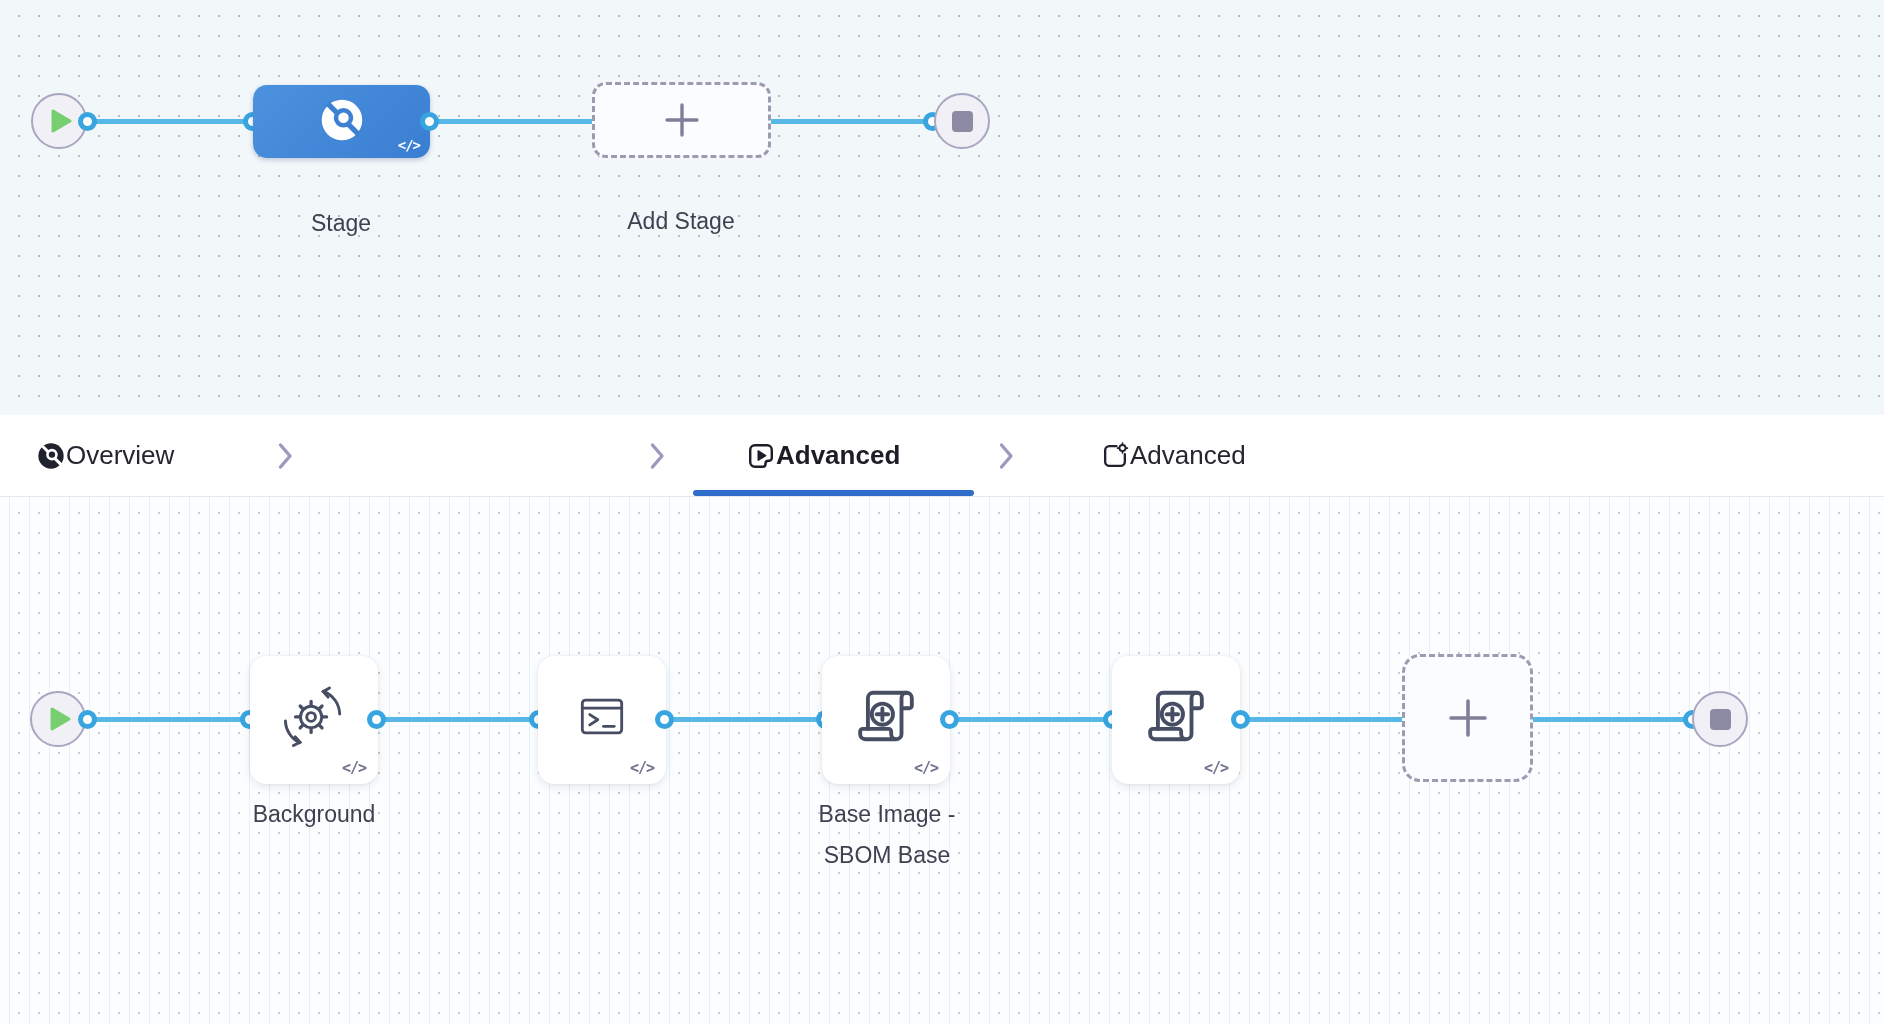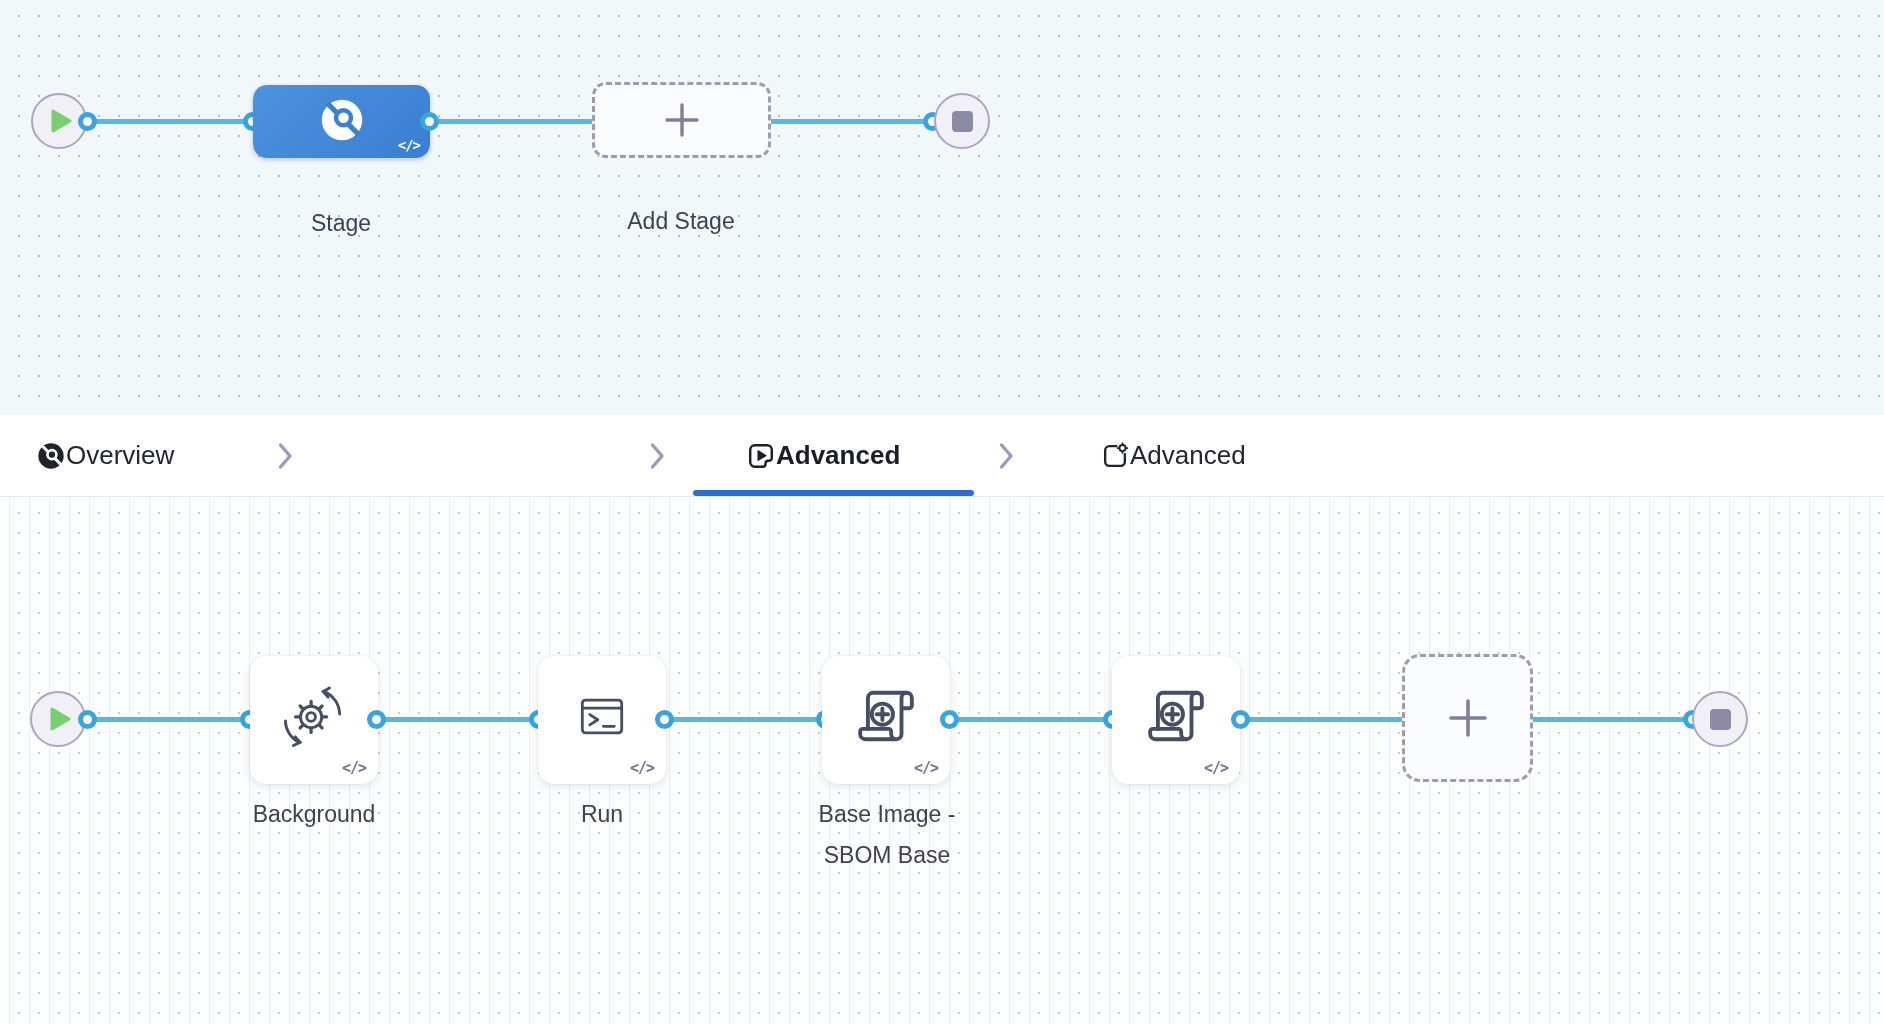--- a/index.html
+++ b/index.html
@@ -247,15 +247,14 @@
     </svg>
   </div>
 
   <div class="port" style="left:1683px; top:213px;"></div>
 
   <div class="node-circle" style="left:1692px; top:194px;">
     <div class="stop-square"></div>
   </div>
 
   <div class="node-label" style="left:214px; top:297px; width:200px;">Background</div>
-  <div class="node-label" style="left:502px; top:297px; width:200px;">Run</div>
   <div class="node-label" style="left:802px; top:297px; width:170px;">Base Image - SBOM Base</div>
 </div>
 
 </body></html>

